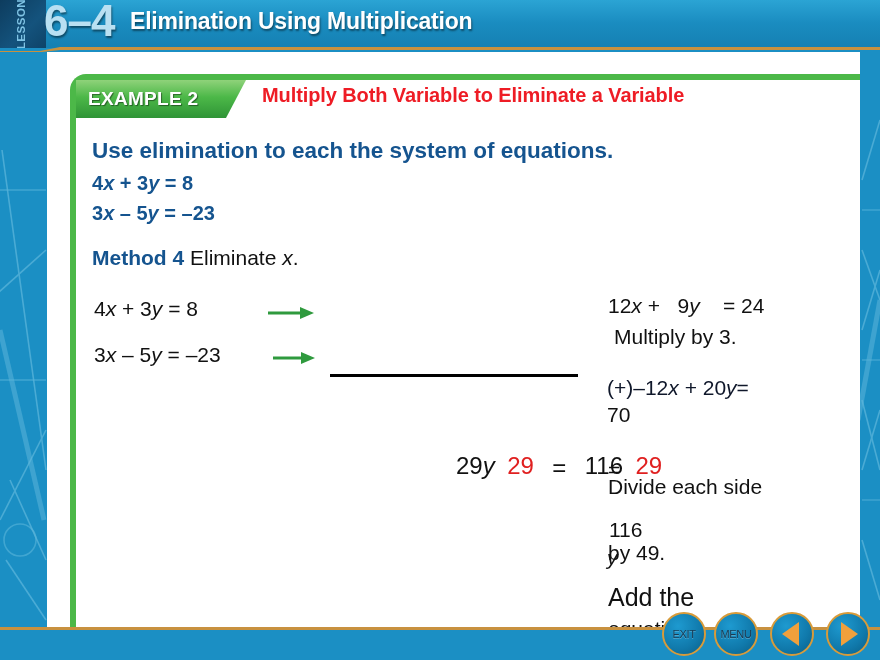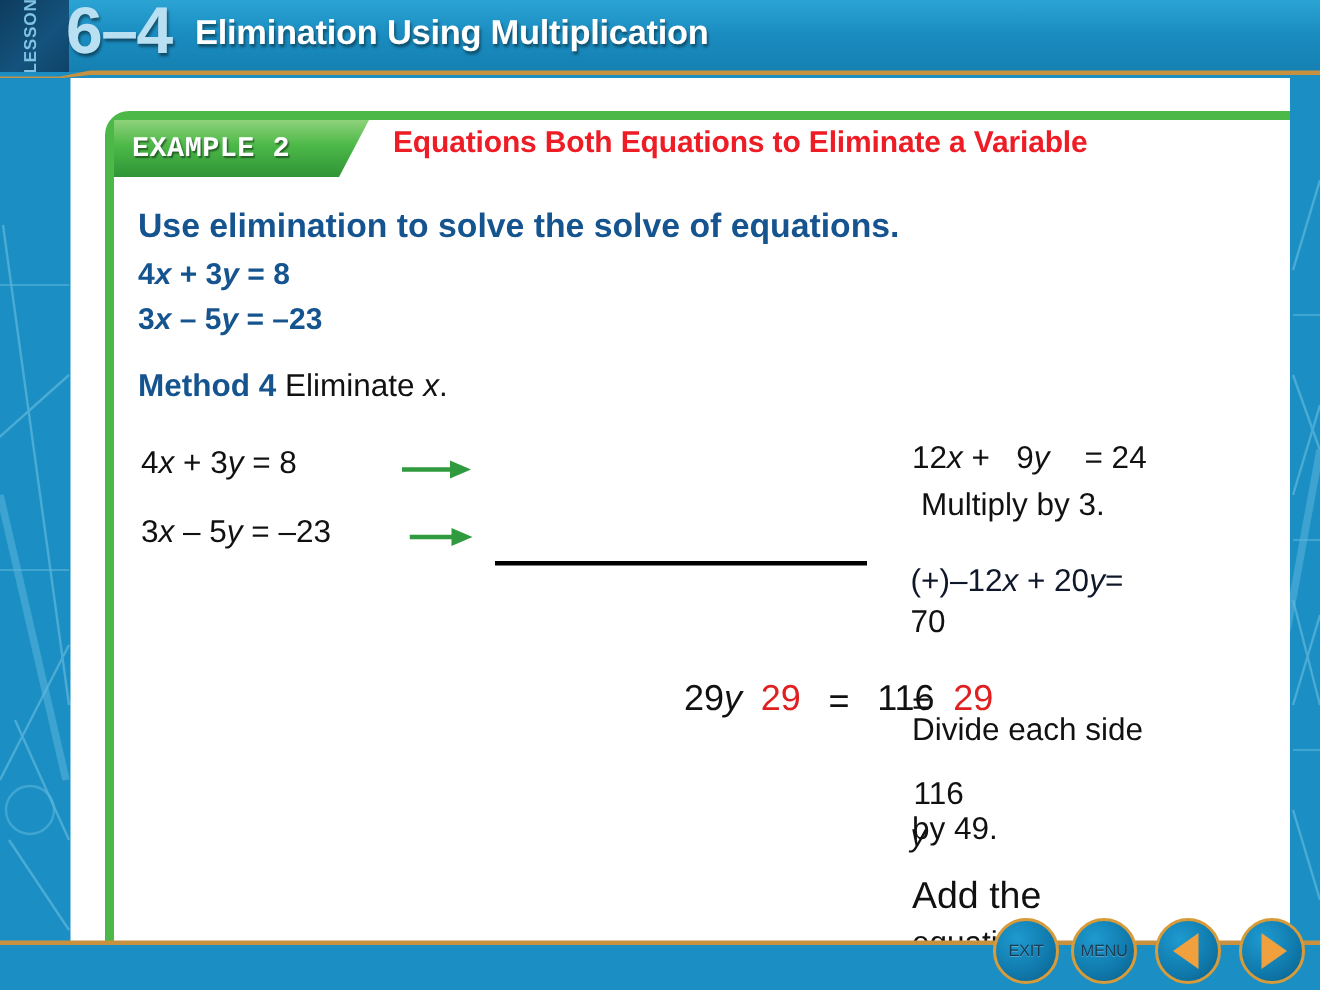--- a/index.html
+++ b/index.html
@@ -61,21 +61,21 @@
     box-sizing:border-box;
     background:transparent;
     pointer-events:none;
   }
   .panel-cover{
     position:absolute;left:76px;top:80px;width:784px;height:550px;
     background:#ffffff;
   }
 
   
-  .badge-wrap{position:absolute;left:76px;top:80px;width:200px;height:24px;font-family:Liberation Mono, monospace;}
+  .badge-wrap{position:absolute;left:76px;top:80px;width:200px;height:24px;}
   .badge-wrap svg{display:block}
   .badge-text{
     position:absolute;left:12px;top:8px;
     font-size:19px;font-weight:bold;color:#ffffff;
     text-shadow:1px 1px 1px rgba(0,0,0,.45);
     letter-spacing:.3px;
   }
   .example-title{
     position:absolute;left:262px;top:84px;
     font-size:20px;font-weight:bold;color:#ee1c25;
@@ -212,23 +212,23 @@
         <linearGradient id="gbadge" x1="0" y1="0" x2="0" y2="1">
           <stop offset="0%" stop-color="#8fd27a"></stop>
           <stop offset="45%" stop-color="#4cb848"></stop>
           <stop offset="100%" stop-color="#2f9436"></stop>
         </linearGradient>
       </defs>
       <path d="M0 0 L170 0 L150 38 L0 38 Z" fill="url(#gbadge)"></path>
     </svg>
     <div class="badge-text">EXAMPLE 2</div>
   </div>
-  <div class="example-title">Equations Both Equations to Eliminate a Variable</div>
-
-  <div class="blue-head">Use elimination to solve the solve of equations.</div>
+  <div class="example-title">Multiply Both Variable to Eliminate a Variable</div>
+
+  <div class="blue-head">Use elimination to each the system of equations.</div>
   <div class="blue-eq1">4<em class="v">x</em> + 3<em class="v">y</em> = 8</div>
   <div class="blue-eq2">3<em class="v">x</em> – 5<em class="v">y</em> = –23</div>
 
   <div class="method-line">
     <span class="method-label">Method 4</span>
     <span class="method-rest">Eliminate <em class="v">x</em>.</span>
   </div>
 
   <div class="lhs-eq1">4<em class="v">x</em> + 3<em class="v">y</em> = 8</div>
   <div class="lhs-eq2">3<em class="v">x</em> – 5<em class="v">y</em> = –23</div>

